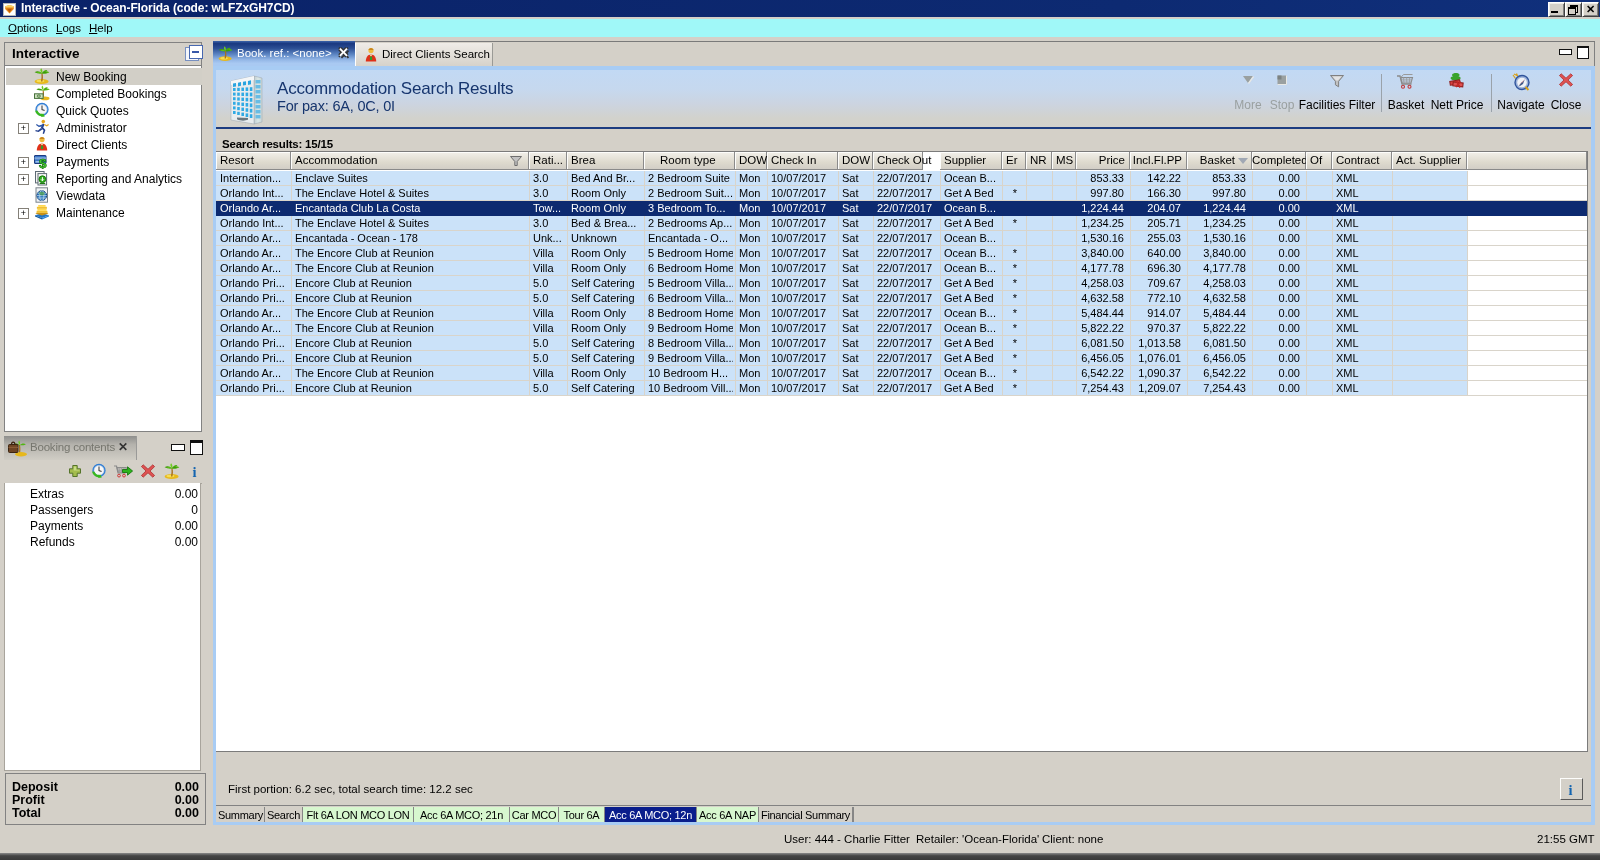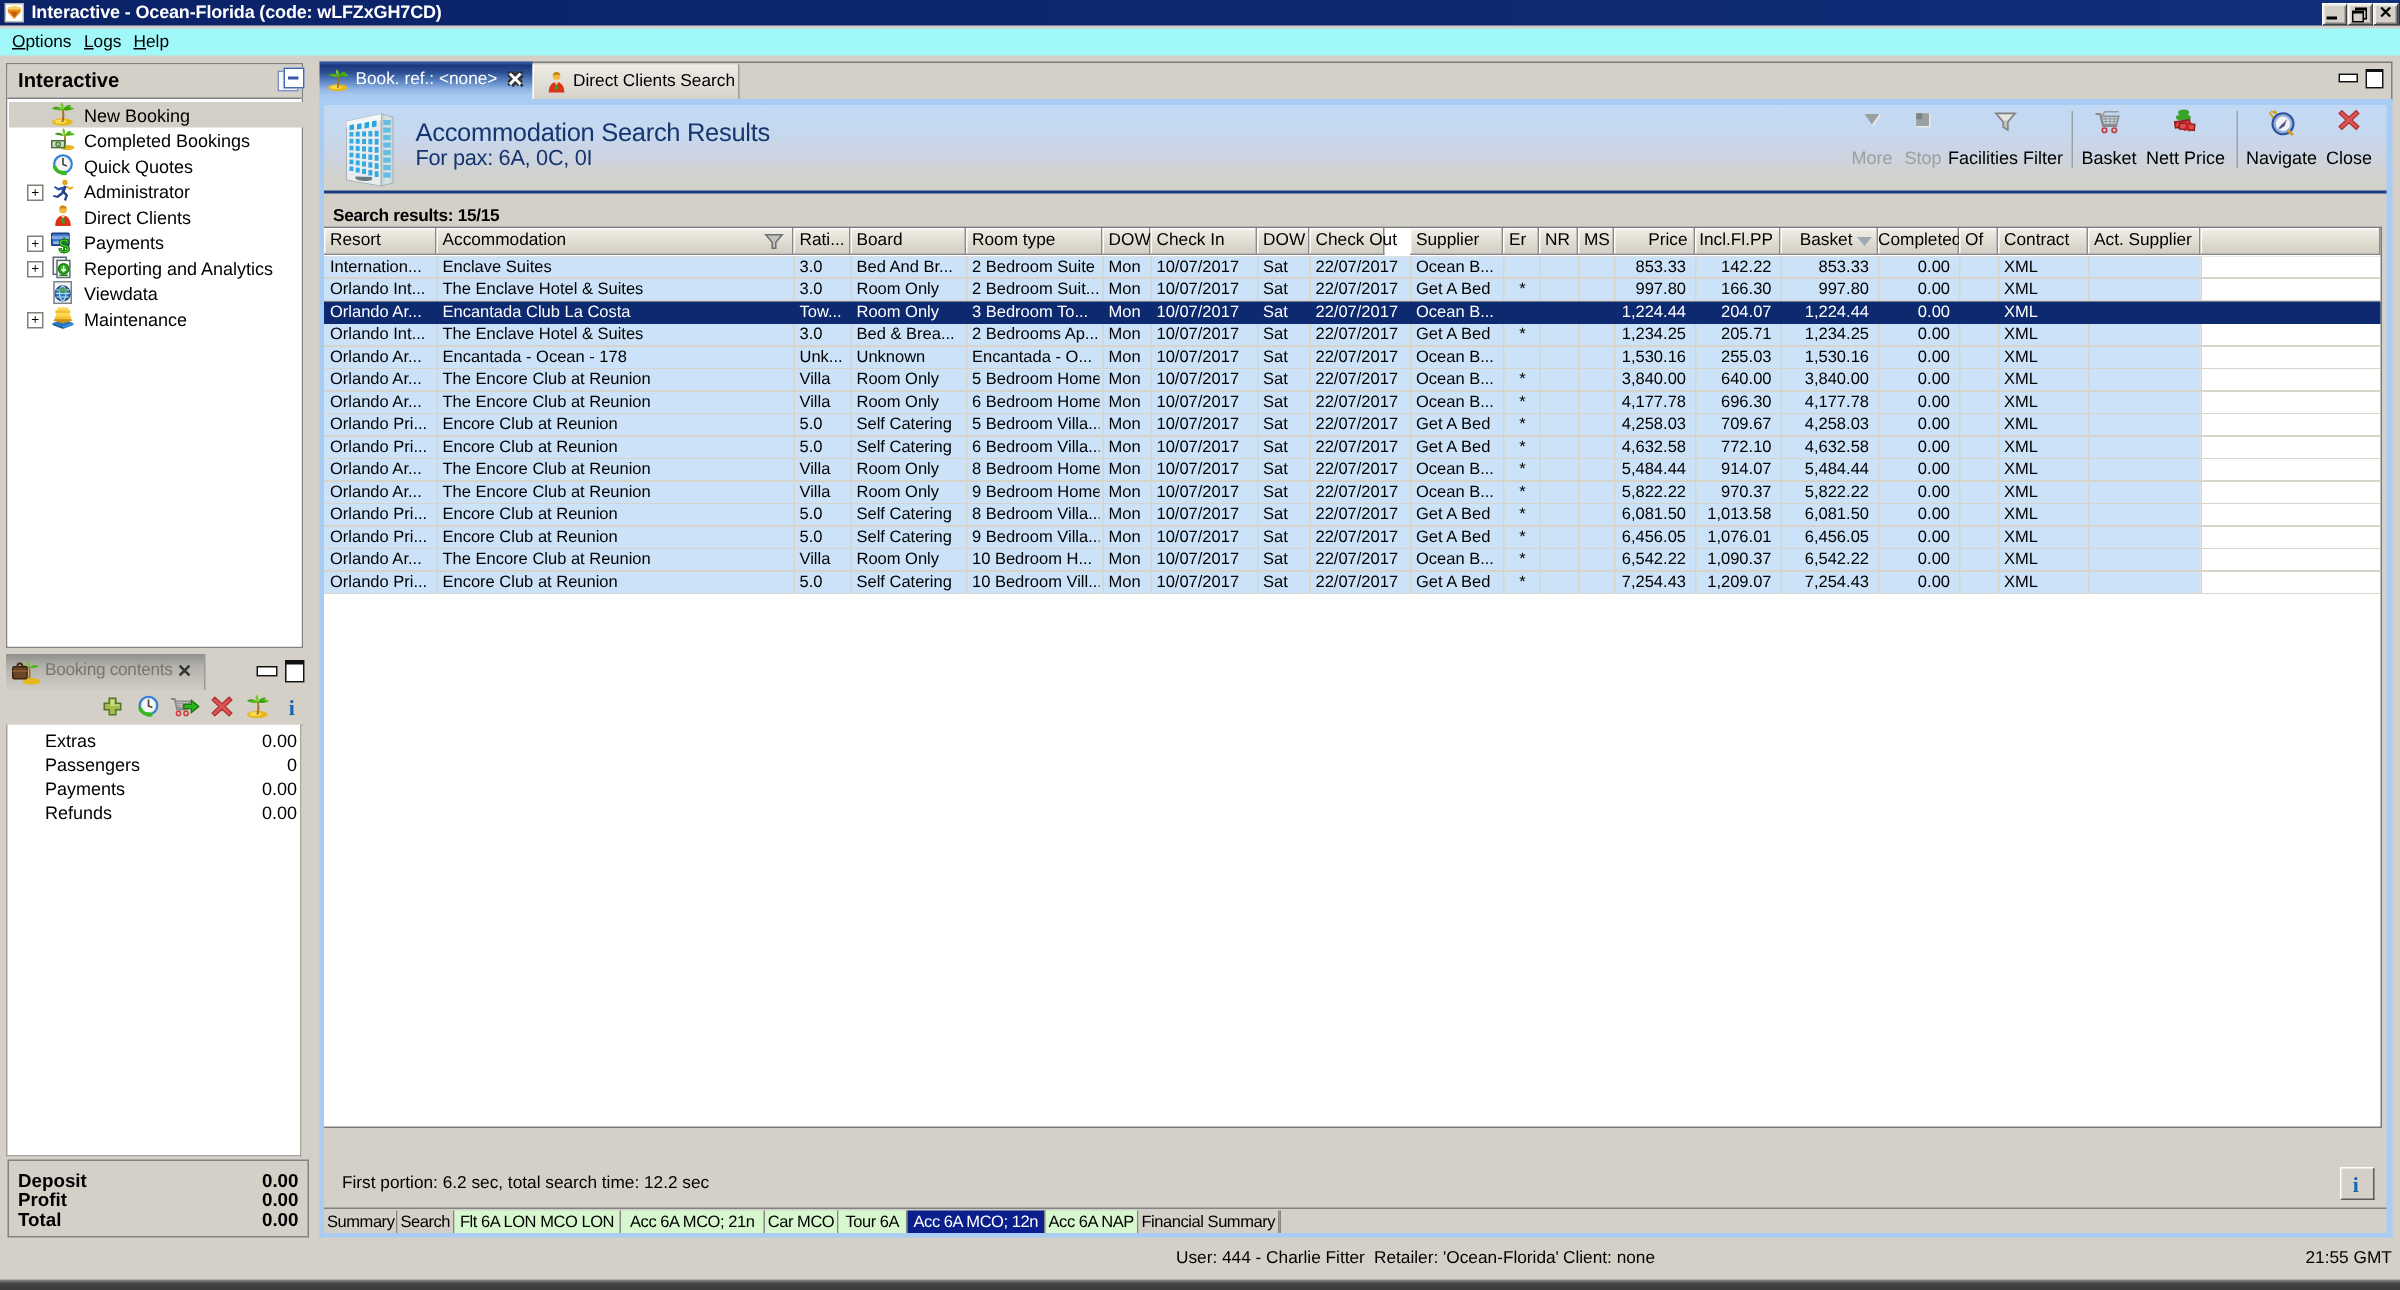--- a/index.html
+++ b/index.html
@@ -399,22 +399,22 @@
 <div class="abs" style="left:215px;top:151px;width:1373px;height:601px;border:1px solid #7b7b7b;background:#fff;box-sizing:border-box;">
 </div>
 
 <div class="abs" style="left:216px;top:152px;width:1371px;height:18px;">
   <div style="position:relative;width:1371px;height:18px;">
       <div class="th" style="left:0px;width:75px;text-align:left;padding-left:4px;">Resort</div>
 <div class="th" style="left:75px;width:238px;text-align:left;padding-left:4px;">Accommodation<svg style="position:absolute;right:5px;top:2px" width="14" height="14" viewBox="0 0 14 14">
           <polygon points="1.5,2.5 12.5,2.5 8.2,7.5 8.2,11.5 5.8,11.5 5.8,7.5" fill="#c2c2c2" stroke="#6e6e6e" stroke-width="1"></polygon>
         </svg></div>
 <div class="th" style="left:313px;width:38px;text-align:left;padding-left:4px;">Rati...</div>
-<div class="th" style="left:351px;width:77px;text-align:left;padding-left:4px;">Board</div>
-<div class="th" style="left:428px;width:91px;text-align:left;padding-left:4px;">Room type</div>
+<div class="th" style="left:351px;width:77px;text-align:left;padding-left:4px;">Brea</div>
+<div class="th" style="left:428px;width:91px;text-align:left;padding-left:16px;">Room type</div>
 <div class="th" style="left:519px;width:32px;text-align:left;padding-left:4px;">DOW</div>
 <div class="th" style="left:551px;width:71px;text-align:left;padding-left:4px;">Check In</div>
 <div class="th" style="left:622px;width:35px;text-align:left;padding-left:4px;">DOW</div>
 <div class="th" style="left:657px;width:50px;text-align:left;padding-left:4px;">Check Out</div>
 <div class="th" style="left:724px;width:62px;text-align:left;padding-left:4px;">Supplier</div>
 <div class="th" style="left:786px;width:24px;text-align:left;padding-left:4px;">Er</div>
 <div class="th" style="left:810px;width:26px;text-align:left;padding-left:4px;">NR</div>
 <div class="th" style="left:836px;width:24px;text-align:left;padding-left:4px;">MS</div>
 <div class="th" style="left:860px;width:54px;text-align:right;padding-right:4px;">Price</div>
 <div class="th" style="left:914px;width:57px;text-align:right;padding-right:4px;">Incl.Fl.PP</div>

